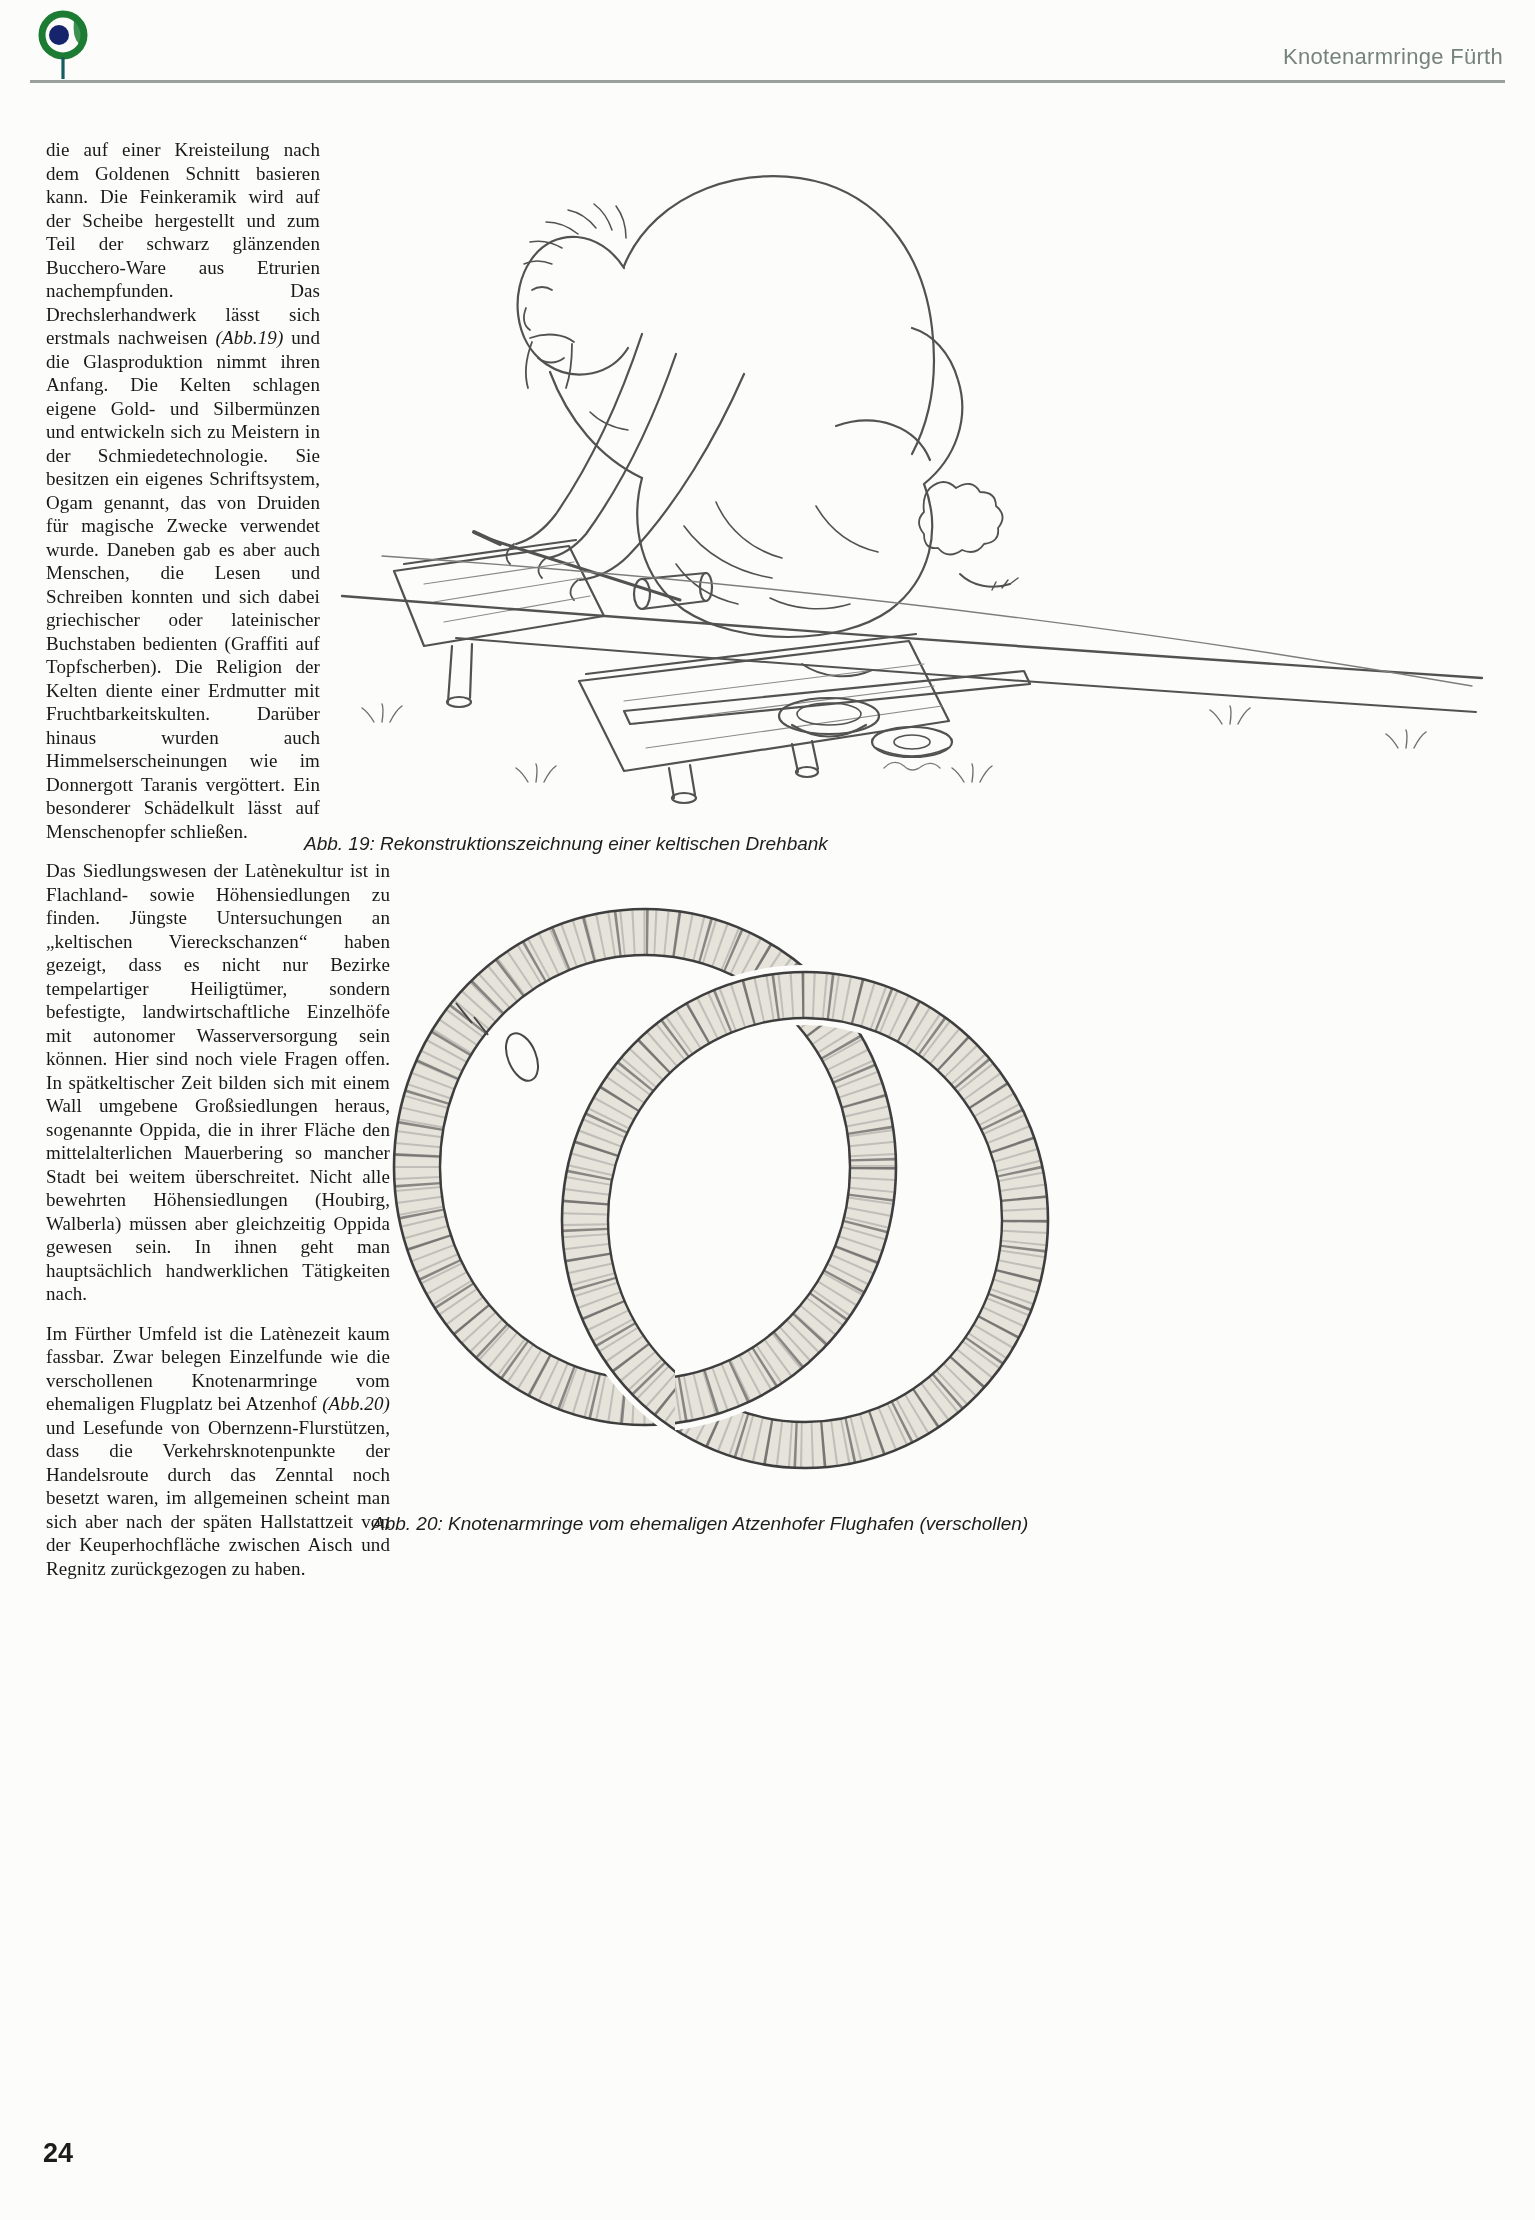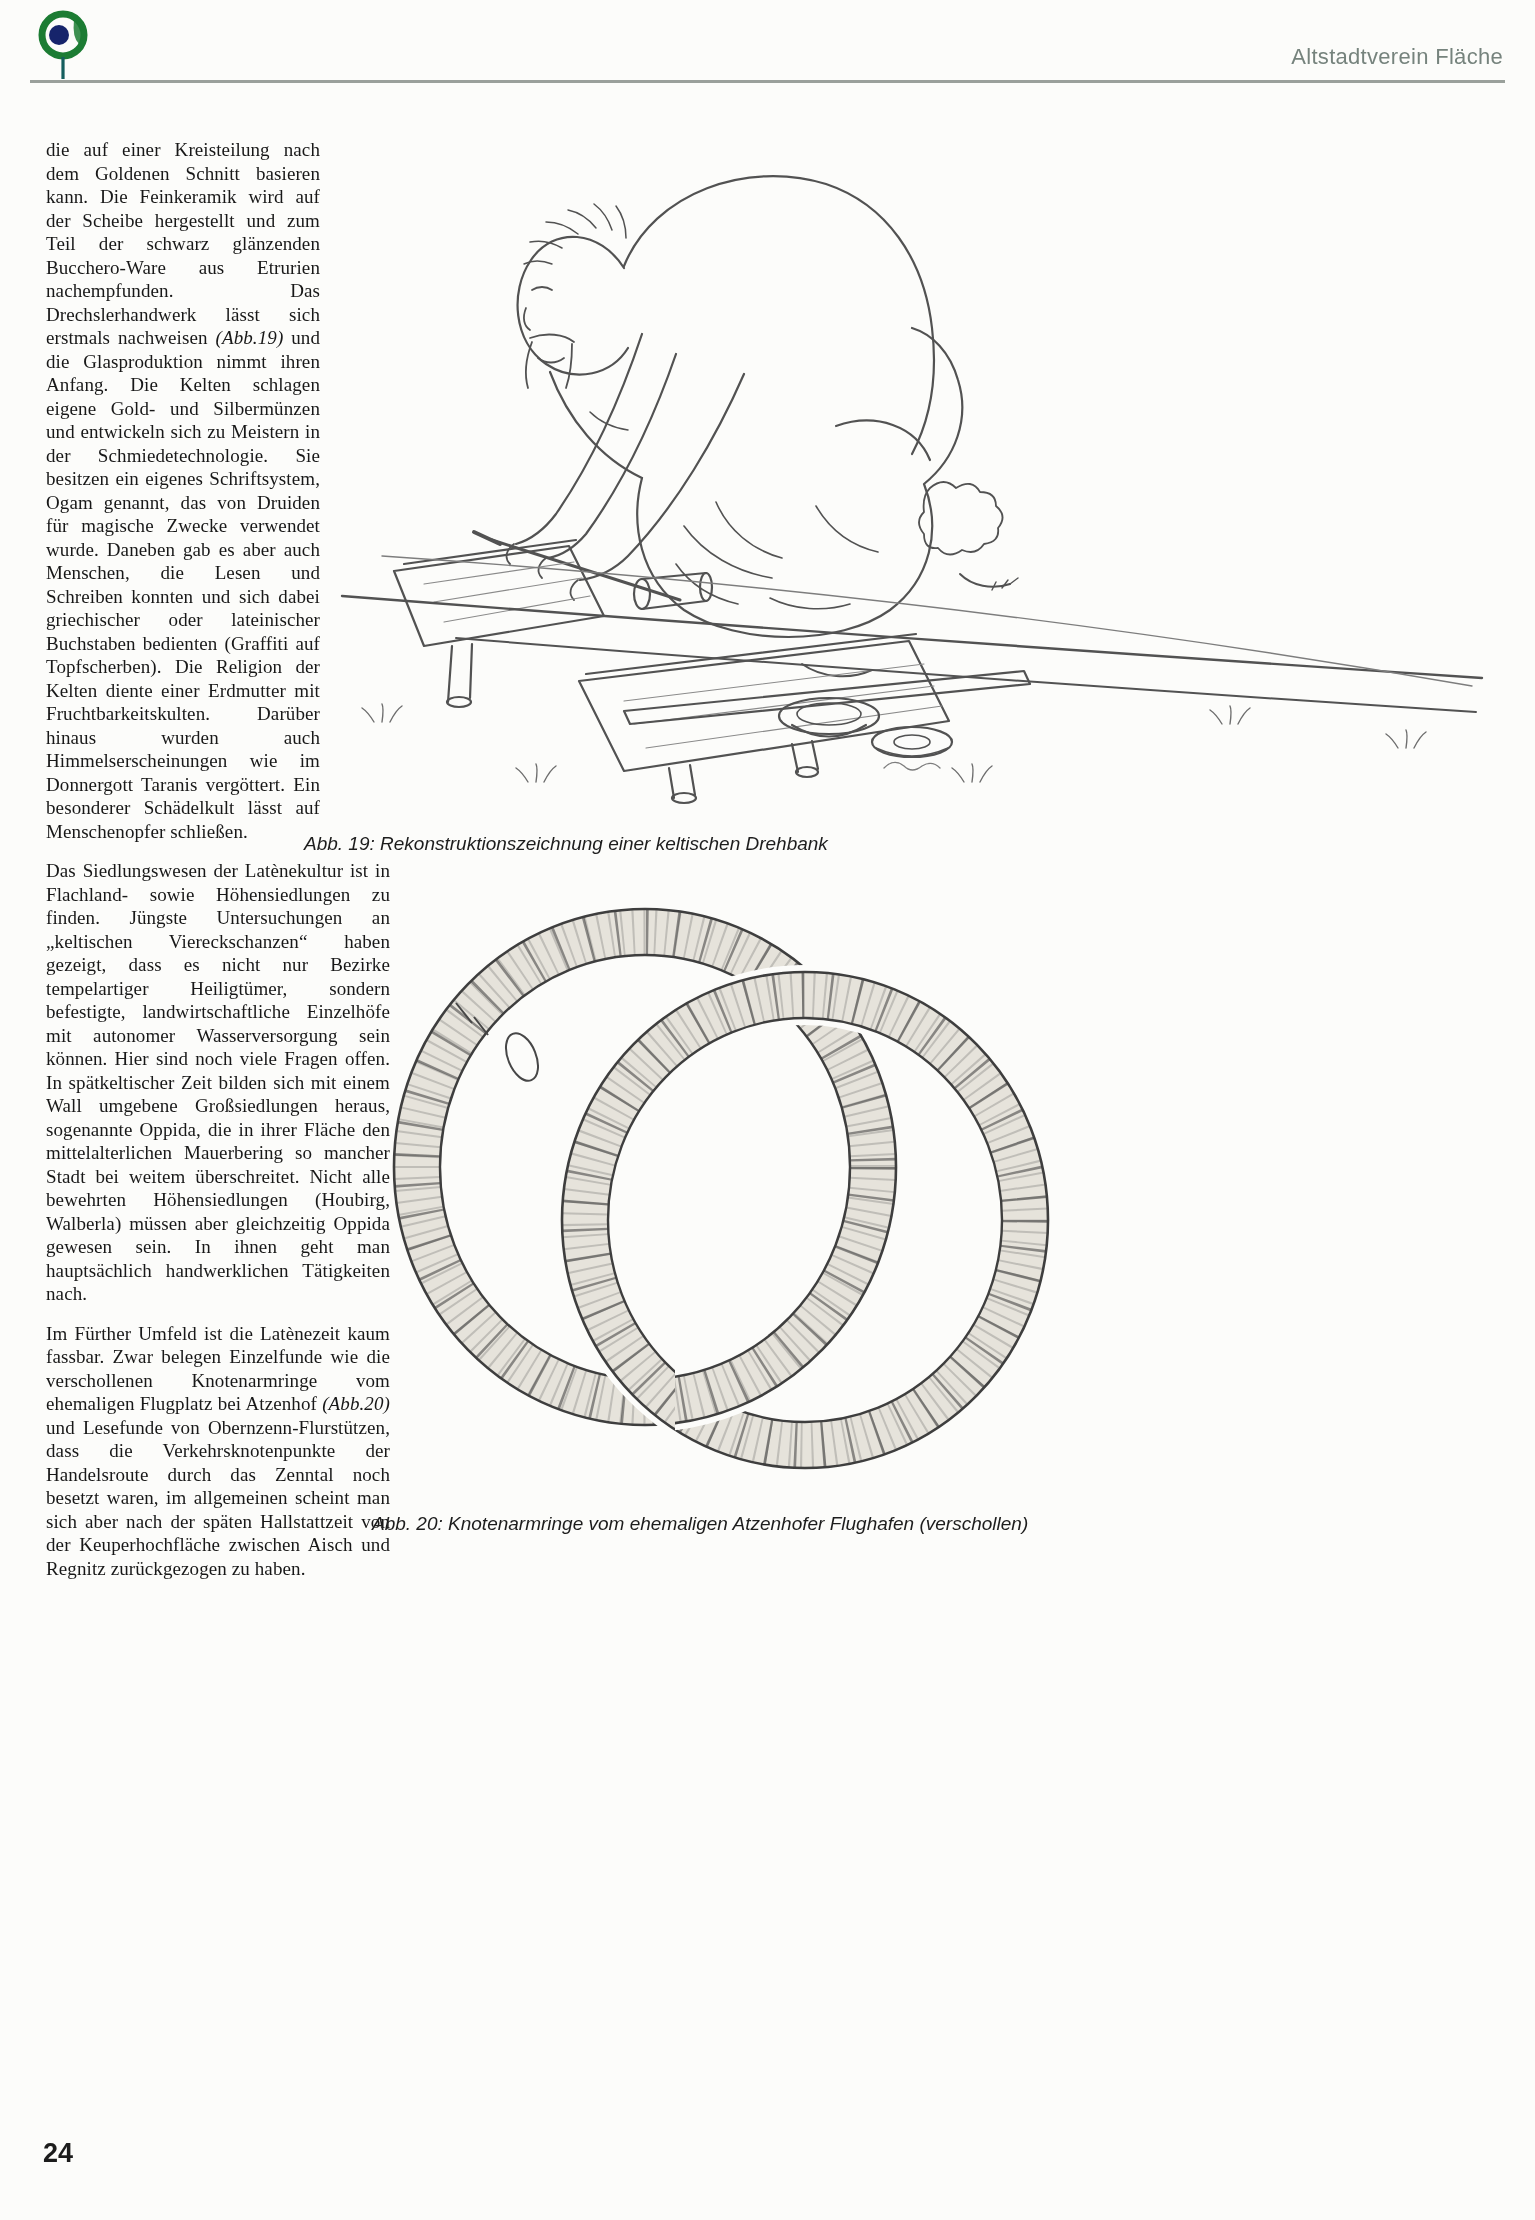--- a/index.html
+++ b/index.html
@@ -63,21 +63,21 @@
 
 <div class="page">
 
   <div class="header">
     <svg class="logo" viewBox="0 0 58 72" width="58" height="72" aria-hidden="true">
       <circle cx="29" cy="27" r="21" fill="none" stroke="#1c7c33" stroke-width="7"></circle>
       <circle cx="25" cy="27" r="10" fill="#16246b"></circle>
       <path d="M 40 12 Q 52 22 45 36 Q 38 29 40 12 Z" fill="#1c7c33" opacity="0.85"></path>
       <rect x="27.4" y="49" width="3.2" height="22" fill="#155e5e"></rect>
     </svg>
-    <div class="header-title">Altstadtverein Fläche</div>
+    <div class="header-title">Knotenarmringe Fürth</div>
   </div>
 
   <div class="content">
 
     <div class="fig-a">
       <svg class="lathe-svg" viewBox="0 0 1170 690" width="1170" height="690" aria-hidden="true">
         <g stroke="#525252" stroke-width="2.2" fill="none" stroke-linecap="round" stroke-linejoin="round">
 
           <path d="M 300 140 C 330 66 424 34 502 58 C 562 78 600 132 608 202 C 614 252 606 294 588 328"></path>
 

